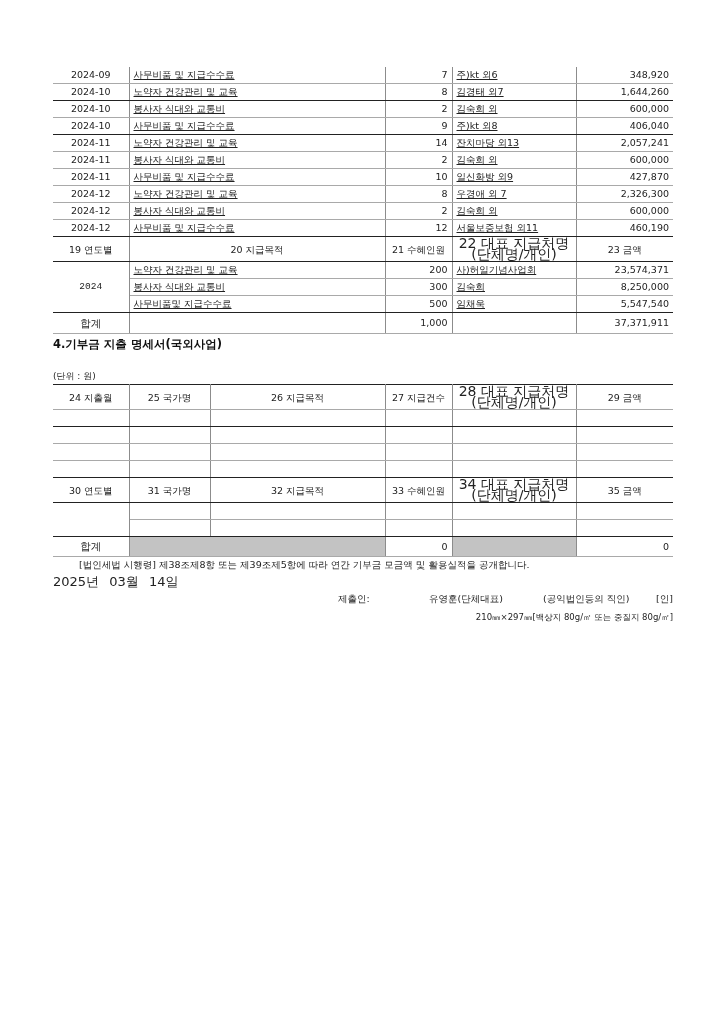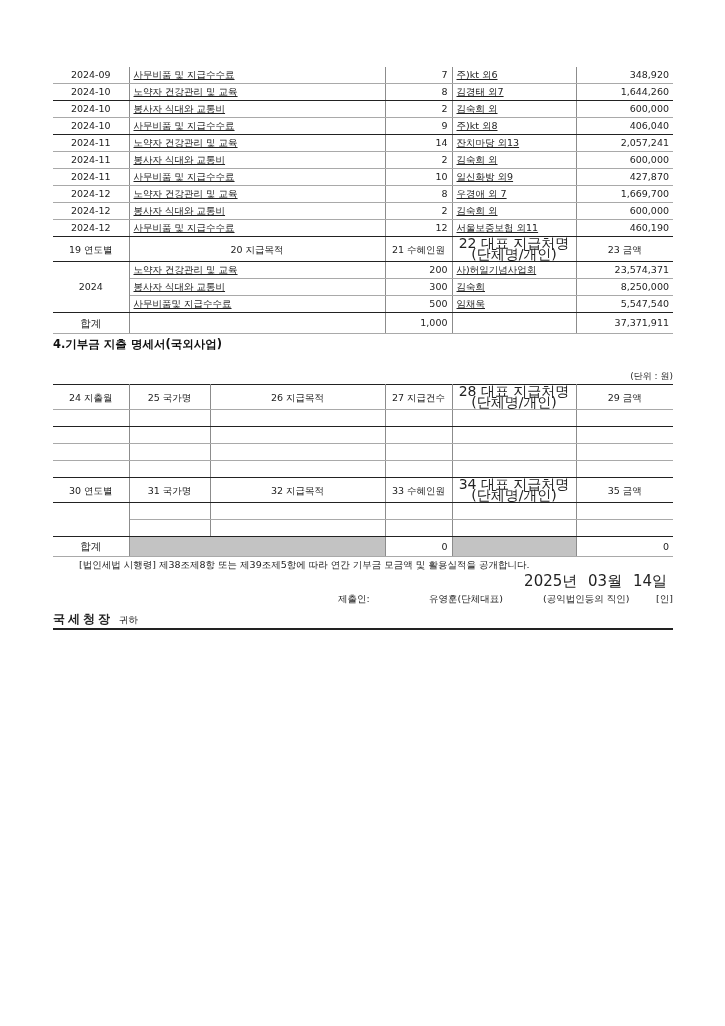--- a/index.html
+++ b/index.html
@@ -11,23 +11,23 @@
   .r { text-align:right; }
   .l { text-align:left;text-decoration:underline; }
   
   .t1 td { border-bottom:1px solid #a9a9a9; }
   .vr { border-right:1px solid #8c8c8c; }
   .dark-b td { border-bottom:1.4px solid #222; }
   .top-dark td { border-top:1.4px solid #222; }
   .hdr td { height:24px; line-height:11px; }
   .grey { background:#c3c3c3; }
   .section-title { font-weight:bold; font-size:11.5px; margin:3px 0 16px 0; height:15px; line-height:15px; color:#111; }
-  .unit { text-align:right; font-size:9px; height:16px; line-height:16px; }
+  .unit { font-size:9px; height:16px; line-height:16px; }
   .legal { font-size:9.5px; height:16px; line-height:16px; padding-left:6px;margin-left:20px; }
-  .date-row { text-align:right; font-size:15px; height:17px; line-height:17px; padding-right:6px; word-spacing:6px; }
+  .date-row { text-align:left; font-size:13px; height:17px; line-height:17px; padding-right:6px; word-spacing:6px; }
   .submit-row { position:relative; height:20px; font-size:9.5px;text-align:right; }
   .submit-row span { position:absolute; top:3px; }
   .recipient { font-size:12px; font-weight:bold; letter-spacing:3px; height:18px; line-height:18px; border-bottom:2px solid #222; }
   .recipient .suffix { font-weight:normal; font-size:9.5px; letter-spacing:0; margin-left:6px; }
   .paper { text-align:right; font-size:8.5px; height:14px; line-height:14px; }
   .two-line { line-height:9px; font-size:14px; }
 </style>
 </head>
 <body>
 
@@ -89,21 +89,21 @@
           <td class="l vr">사무비품 및 지급수수료</td>
           <td class="r vr">10</td>
           <td class="l vr">일신화방 외9</td>
           <td class="r">427,870</td>
         </tr>
       <tr class="t1">
           <td class="c vr">2024-12</td>
           <td class="l vr">노약자 건강관리 및 교육</td>
           <td class="r vr">8</td>
           <td class="l vr">우경애 외 7</td>
-          <td class="r">1,669,700</td>
+          <td class="r">2,326,300</td>
         </tr>
       <tr class="t1">
           <td class="c vr">2024-12</td>
           <td class="l vr">봉사자 식대와 교통비</td>
           <td class="r vr">2</td>
           <td class="l vr">김숙희 외</td>
           <td class="r">600,000</td>
         </tr>
       <tr class="dark-b">
           <td class="c vr">2024-12</td>
@@ -117,21 +117,21 @@
         <td class="c vr">19 연도별</td>
         <td class="c vr">20 지급목적</td>
         <td class="c vr">21 수혜인원</td>
         <td class="c vr two-line">
             <div>22 대표 지급처명</div>
             <div>(단체명/개인)</div>
           </td>
         <td class="c">23 금액</td>
       </tr>
       <tr class="t1">
-        <td class="c vr" rowspan="3" style="border-bottom:1.4px solid #222;">2024</td>
+        <td class="c vr" rowspan="3" style="border-bottom:1.4px solid #222;font-family:Liberation Mono, monospace;">2024</td>
         <td class="l vr">노약자 건강관리 및 교육</td>
         <td class="r vr">200</td>
         <td class="l vr">사)허일기념사업회</td>
         <td class="r">23,574,371</td>
       </tr>
       <tr class="t1">
         <td class="l vr">봉사자 식대와 교통비</td>
         <td class="r vr">300</td>
         <td class="l vr">김숙희</td>
         <td class="r">8,250,000</td>
@@ -246,14 +246,14 @@
   </table>
 
   <div class="legal">[법인세법 시행령] 제38조제8항 또는 제39조제5항에 따라 연간 기부금 모금액 및 활용실적을 공개합니다.</div>
   <div class="date-row">2025년 03월 14일</div>
   <div class="submit-row">
     <span style="left:285px;">제출인:</span>
     <span style="left:376px;">유영훈(단체대표)</span>
     <span style="left:490px;">(공익법인등의 직인)</span>
     <span style="right:0;">[인]</span>
   </div>
-  <div class="recipient"><span>국세청장</span><span class="suffix">귀하</span></div>
+  <div class="paper">210㎜×297㎜[백상지 80g/㎡ 또는 중질지 80g/㎡]</div>
 </div>
 
 </body></html>

